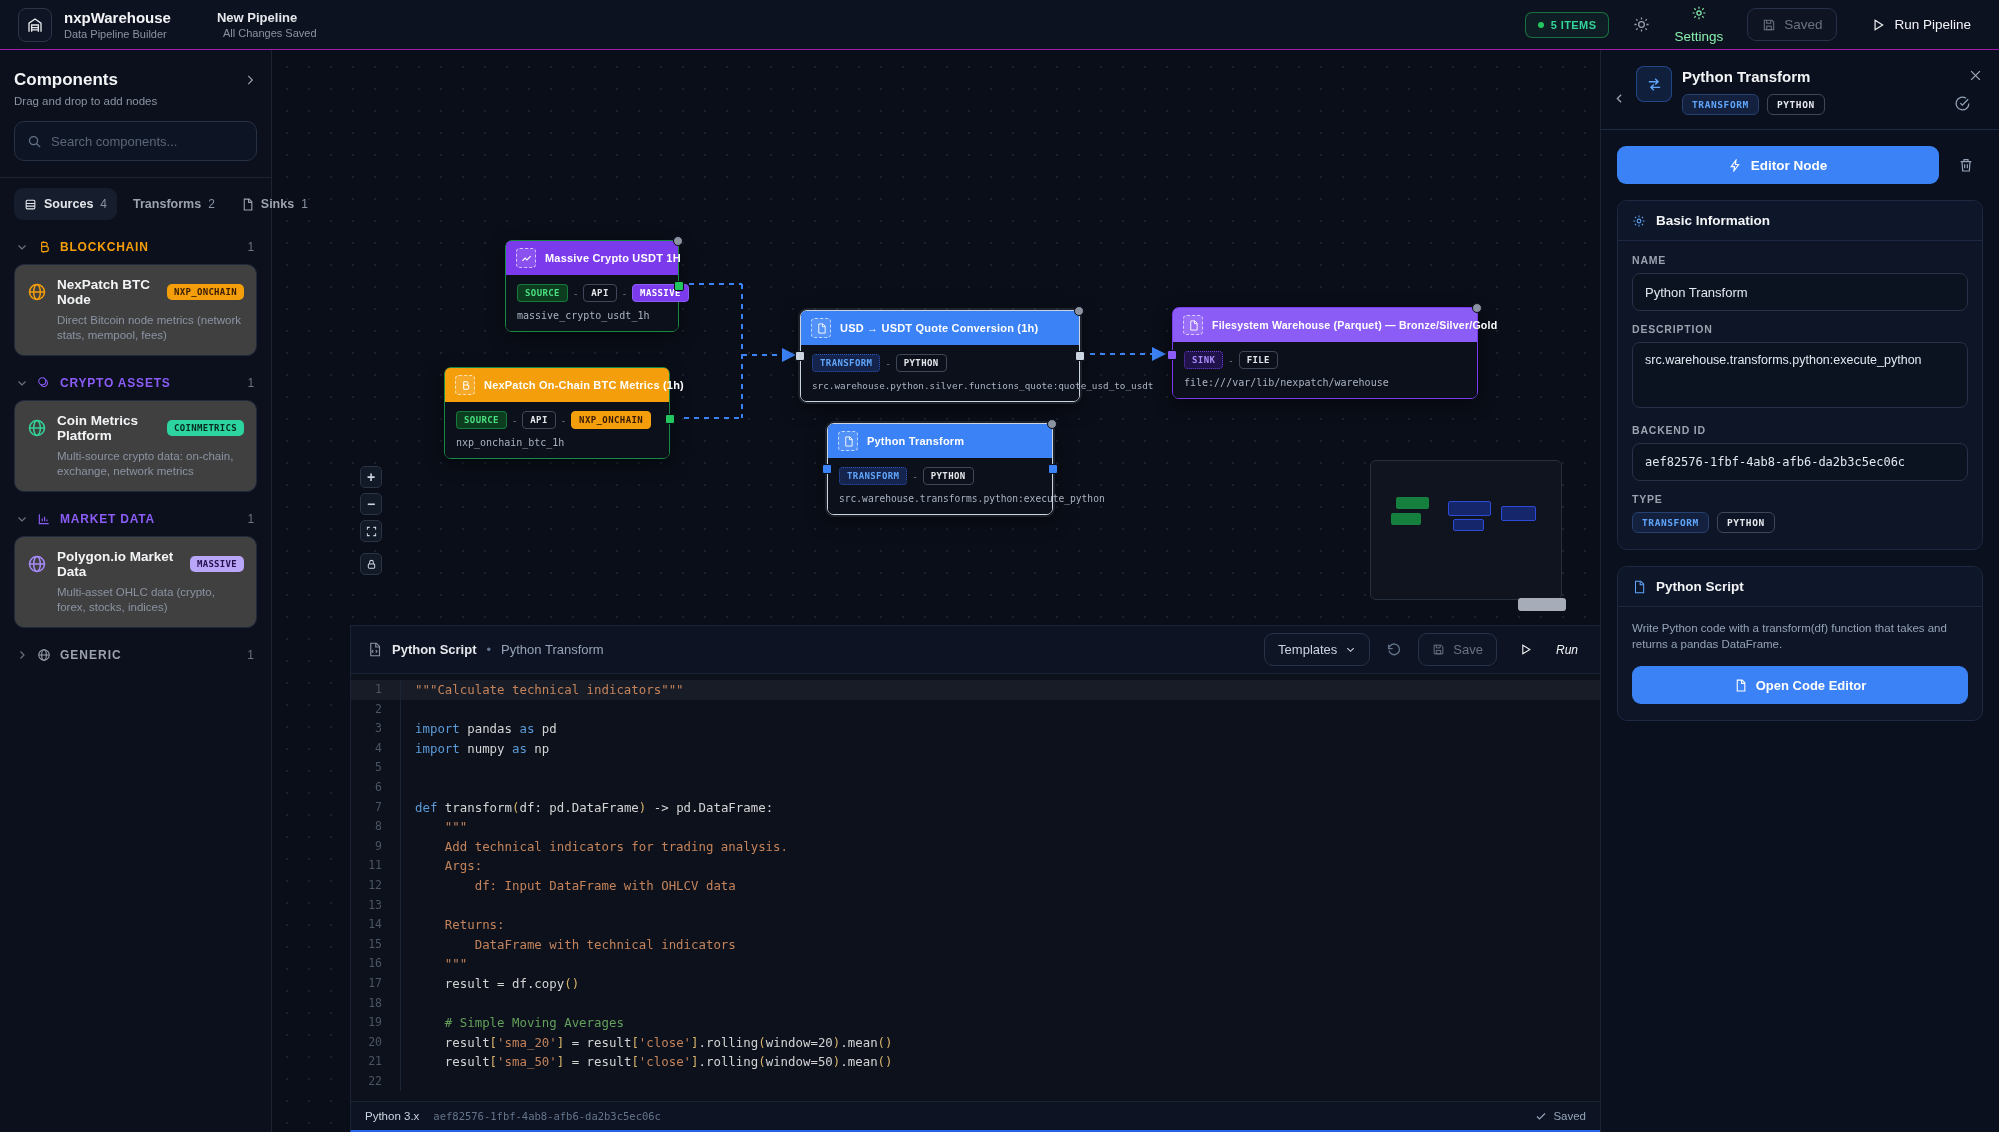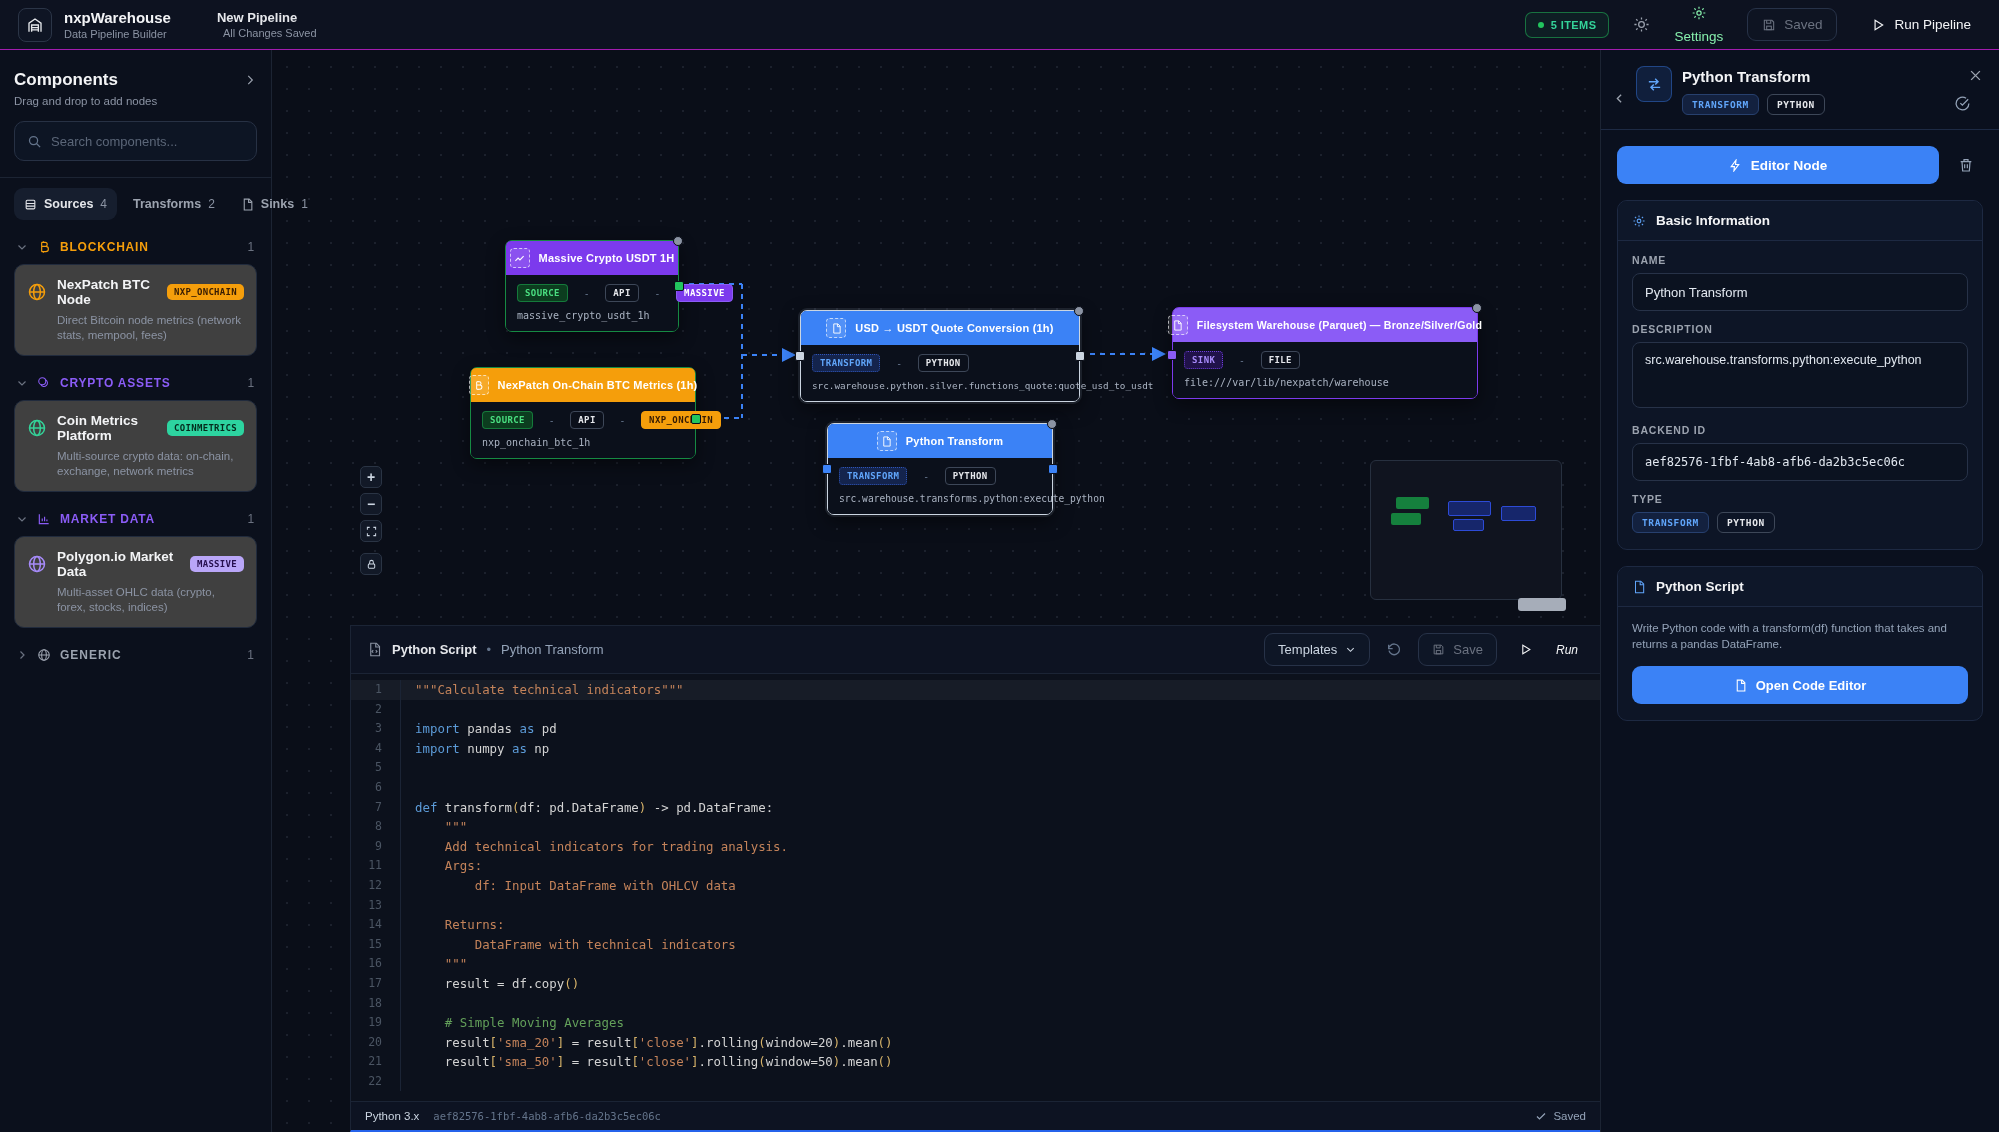--- a/index.html
+++ b/index.html
@@ -63,25 +63,25 @@
   .cc-desc{ font-size:11.5px; color:#8b93a3; line-height:15px; margin:6px 0 0 30px;}
 
   
   .center{ position:absolute; top:50px; left:272px; right:399px; bottom:0; background:#0a0e18; overflow:hidden;}
   .canvas{ position:absolute; inset:0;
      background-image:radial-gradient(rgba(148,163,184,.13) 1px, transparent 1.2px);
      background-size:22px 22px; background-position:4px 6px;}
   .edges{ position:absolute; inset:0; pointer-events:none;}
   .node{ position:absolute; border-radius:7px; background:#0b101b; box-shadow:0 6px 18px rgba(0,0,0,.45);}
   .node .hdr{ display:flex; align-items:center; gap:9px; padding:7px 10px; border-radius:5px 5px 0 0;
-              font-size:11px; font-weight:bold; color:#fff; letter-spacing:.2px; white-space:nowrap;justify-content:center;}
+              font-size:11px; font-weight:bold; color:#fff; letter-spacing:.2px; white-space:nowrap;}
   .hicon{ width:20px; height:20px; min-width:20px; border:1px dashed rgba(255,255,255,.65); border-radius:4px;
           background:rgba(255,255,255,.12); display:flex; align-items:center; justify-content:center; color:#fff;}
   .node .bdy{ padding:9px 11px 10px 11px; background:#0b101bcc; border-radius:0 0 5px 5px;}
-  .nb-row{ display:flex; align-items:center; gap:17px;}
+  .nb-row{ display:flex; align-items:center; gap:6px;}
   .nbadge{ font-family:"DejaVu Sans Mono",monospace; font-size:9px; font-weight:bold; padding:3px 7px;
            border-radius:4px; letter-spacing:.4px;}
   .nb-source{ background:#0c3d1f; color:#4ade80; border:1px solid rgba(34,197,94,.45);}
   .nb-plain{ background:transparent; color:#e5e7eb; border:1px solid #3d4758;}
   .nb-massive{ background:#7c3aed; color:#fff; border:1px solid #8b5cf6;}
   .nb-nxp{ background:#f59e0b; color:#371c03; border:1px solid #f59e0b;}
   .nb-transform{ background:#14244d; color:#60a5fa; border:1px dotted #2f55b8;}
   .nb-sink{ background:#20124a; color:#a78bfa; border:1px dotted #6d3fd8;}
   .nb-sep{ color:#64748b; font-size:10px;}
   .nsub{ font-family:"DejaVu Sans Mono",monospace; font-size:10px; color:#aab3c2; margin-top:8px; white-space:nowrap;}
@@ -429,21 +429,21 @@
             <span class="nbadge nb-plain">API</span>
             <span class="nb-sep">-</span>
             <span class="nbadge nb-massive">MASSIVE</span>
           </div>
           <div class="nsub">massive_crypto_usdt_1h</div>
         </div>
         <span class="handle h-dot" style="right:-5px;top:-5px"></span>
         <span class="handle h-sq h-green" style="right:-6px;top:40px"></span>
       </div>
 
-      <div class="node bd-green" style="left:198px;top:317px;width:226px;">
+      <div class="node bd-green" style="left:172px;top:317px;width:226px;">
         <div class="hdr" style="background:#f59e0b;color:#fff">
           <span class="hicon">
             <svg width="11" height="11" viewBox="0 0 24 24" fill="none" stroke="currentColor" stroke-width="2.2">
               <path d="M8 4v16M8 4h6a3.3 3.3 0 0 1 0 7H8M8 11h7a3.4 3.4 0 0 1 0 9H8M11 2v2M11 20v2"></path>
             </svg>
           </span>
           <span>NexPatch On-Chain BTC Metrics (1h)</span>
         </div>
         <div class="bdy">
           <div class="nb-row">

